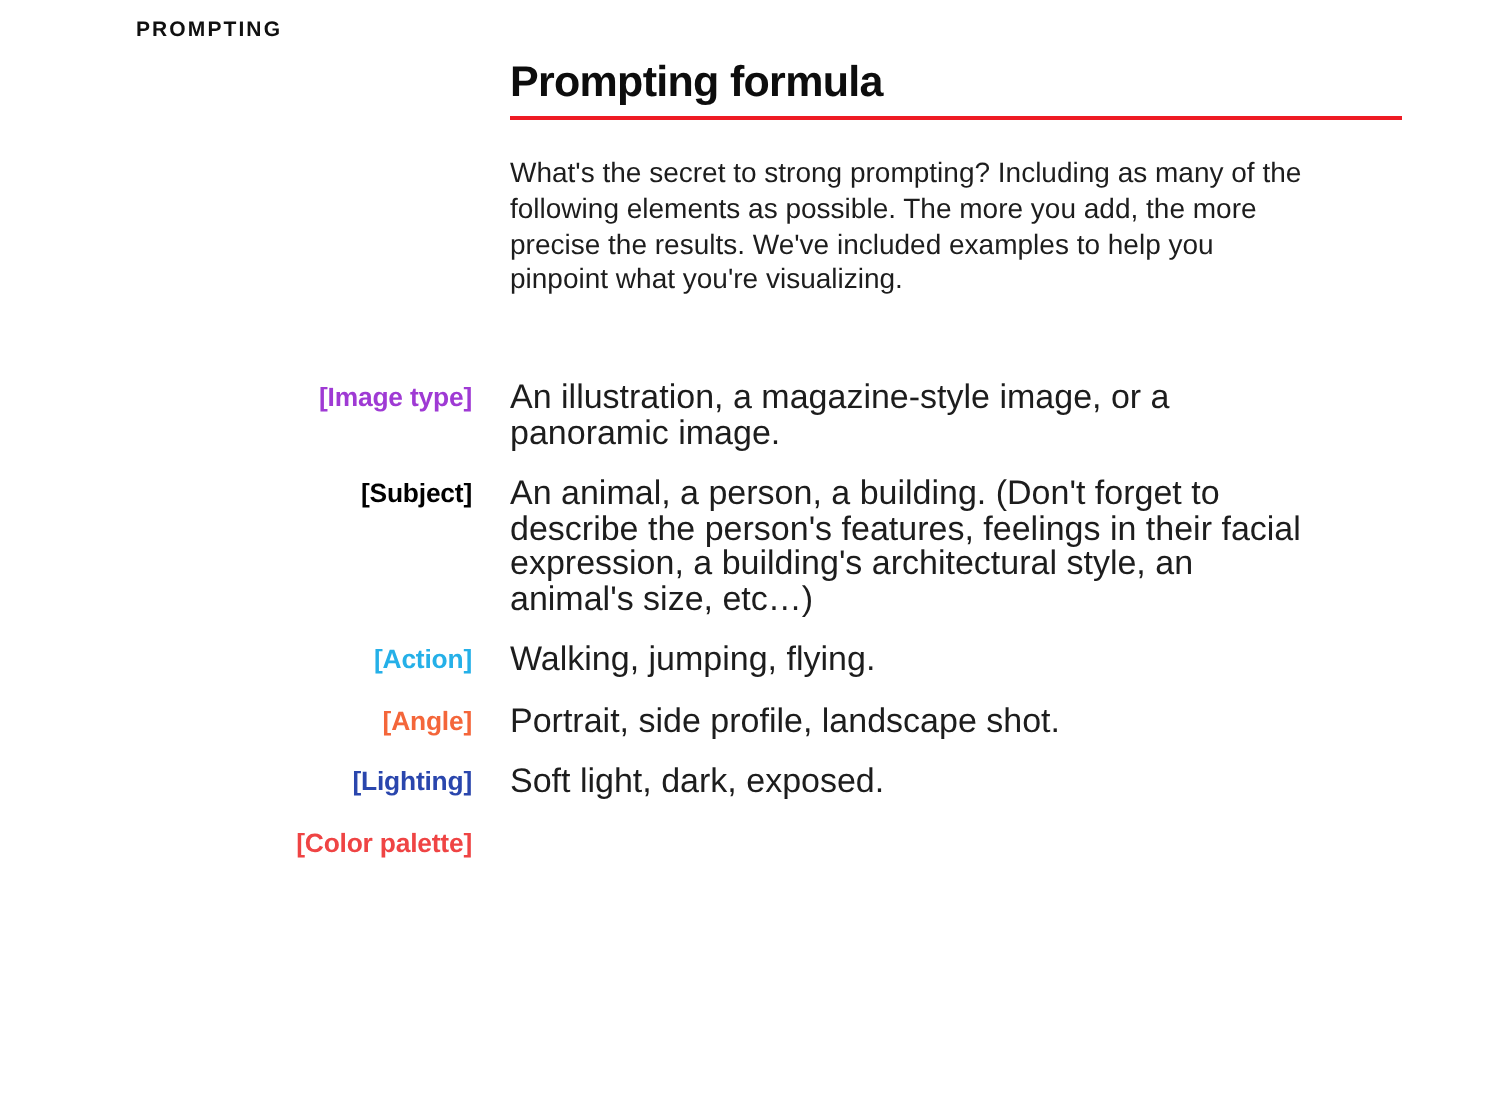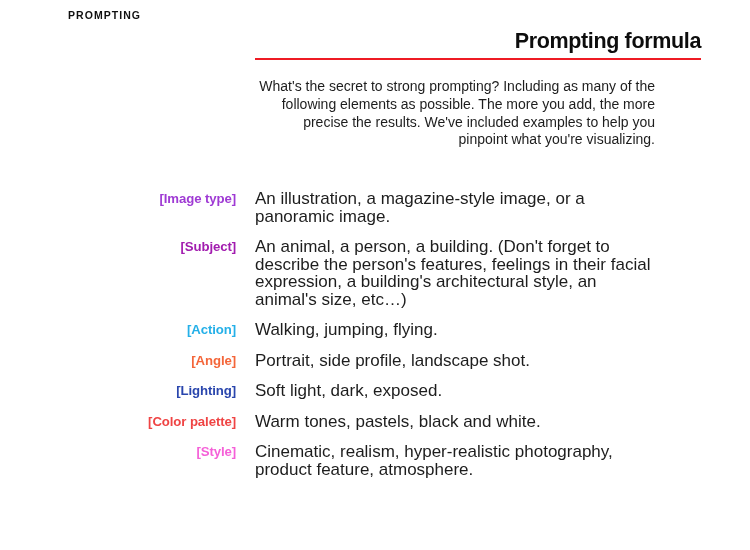--- a/index.html
+++ b/index.html
@@ -33,21 +33,20 @@
     white-space: nowrap;
     margin-left: 28px;
   }
 
   
   .content {
     position: absolute;
     left: 255px;
     top: 28px;
     width: 446px;
-    text-align: right;
   }
 
   .title {
     font-size: 21.5px;
     font-weight: bold;
     color: #0d0d0d;
     letter-spacing: -0.35px;
     line-height: 26px;
   }
 
@@ -124,39 +123,34 @@
     <div class="title-rule" style="background: rgb(238, 27, 36);"></div>
     <p class="intro">What's the secret to strong prompting? Including as many of the following elements as possible. The more you add, the more precise the results. We've included examples to help you pinpoint what you're visualizing.</p>
   </div>
 
   <div class="rows">
       <div class="row">
         <div class="row-label" style="color: rgb(159, 58, 212);">[Image type]</div>
         <div class="row-desc">An illustration, a magazine-style image, or a panoramic image.</div>
       </div>
       <div class="row">
-        <div class="row-label" style="color: #a21caf;">[Subject]</div>
+        <div class="row-label" style="color: #000000;">[Subject]</div>
         <div class="row-desc">An animal, a person, a building. (Don't forget to describe the person's features, feelings in their facial expression, a building's architectural style, an animal's size, etc…)</div>
       </div>
       <div class="row">
         <div class="row-label" style="color: rgb(37, 176, 232);">[Action]</div>
         <div class="row-desc">Walking, jumping, flying.</div>
       </div>
       <div class="row">
         <div class="row-label" style="color: rgb(244, 102, 58);">[Angle]</div>
         <div class="row-desc">Portrait, side profile, landscape shot.</div>
       </div>
       <div class="row">
         <div class="row-label" style="color: rgb(42, 70, 173);">[Lighting]</div>
         <div class="row-desc">Soft light, dark, exposed.</div>
       </div>
       <div class="row">
         <div class="row-label" style="color: #ef4444;">[Color palette]</div>
-        <div class="row-desc">Warm tones, pastels, black and white.</div>
-      </div>
-      <div class="row">
-        <div class="row-label" style="color: rgb(245, 96, 216);">[Style]</div>
-        <div class="row-desc">Cinematic, realism, hyper-realistic photography, product feature, atmosphere.</div>
       </div>
     </div>
 
 
 </div>
 
 </body></html>

